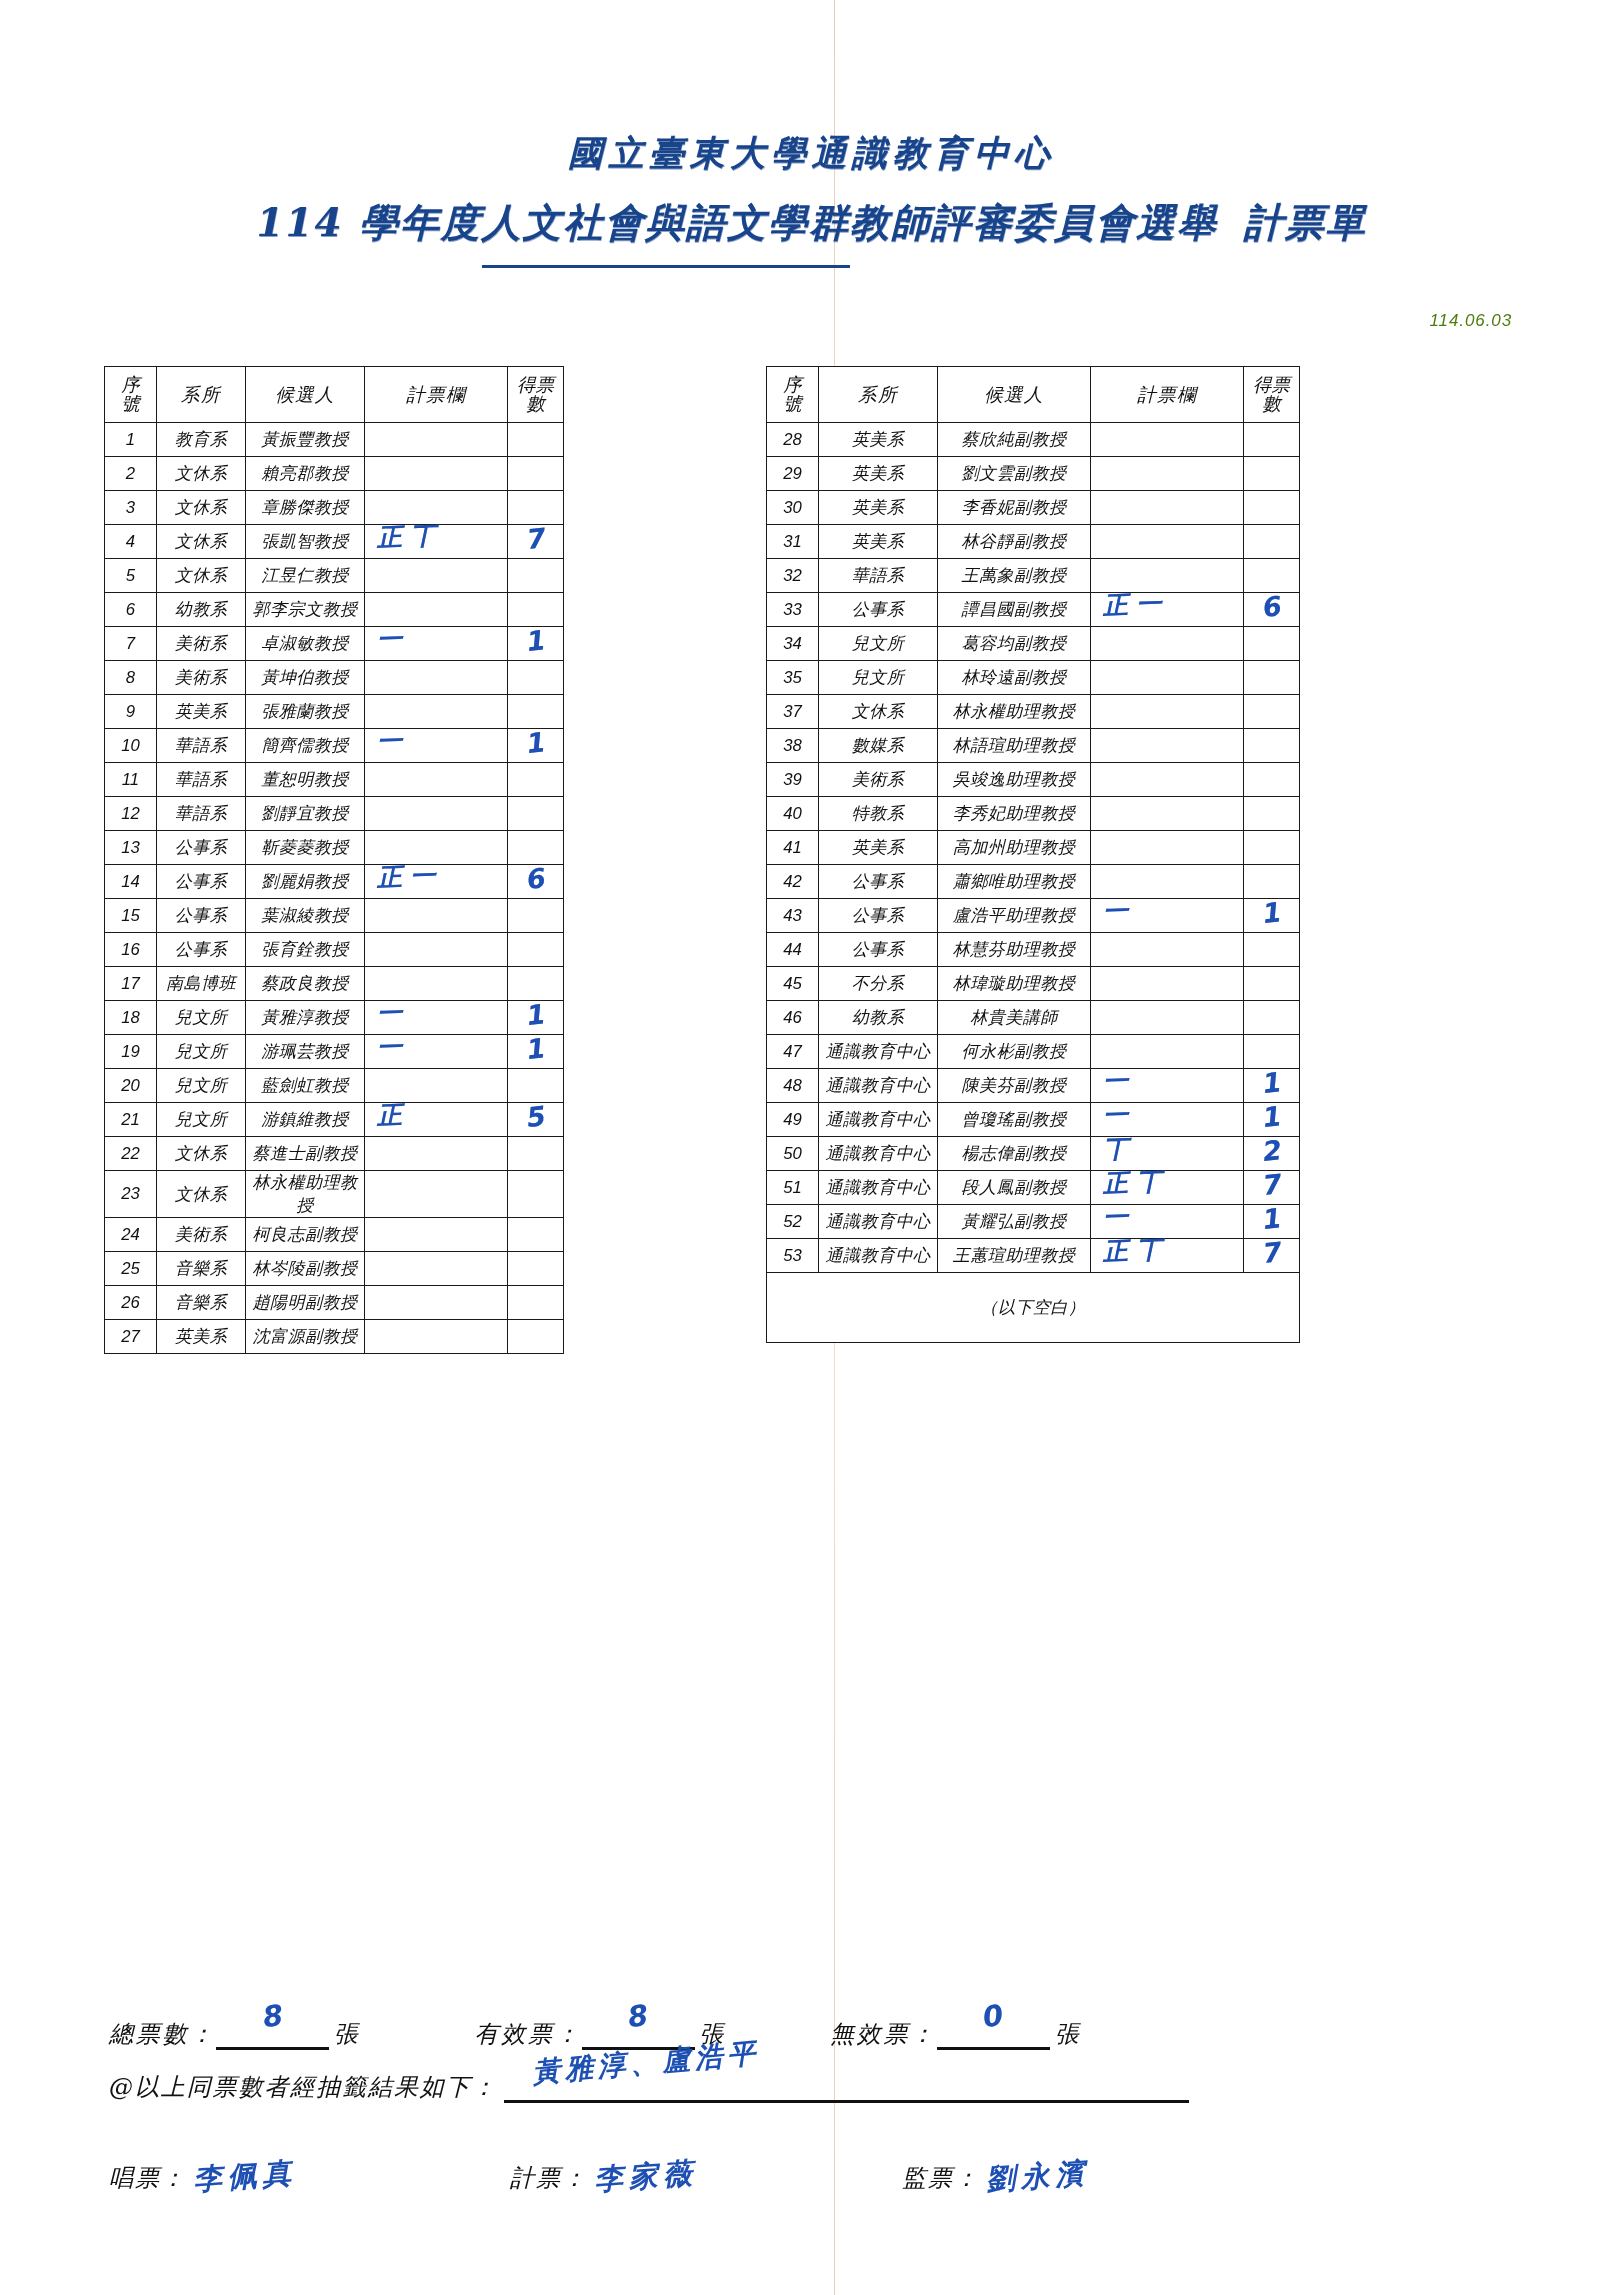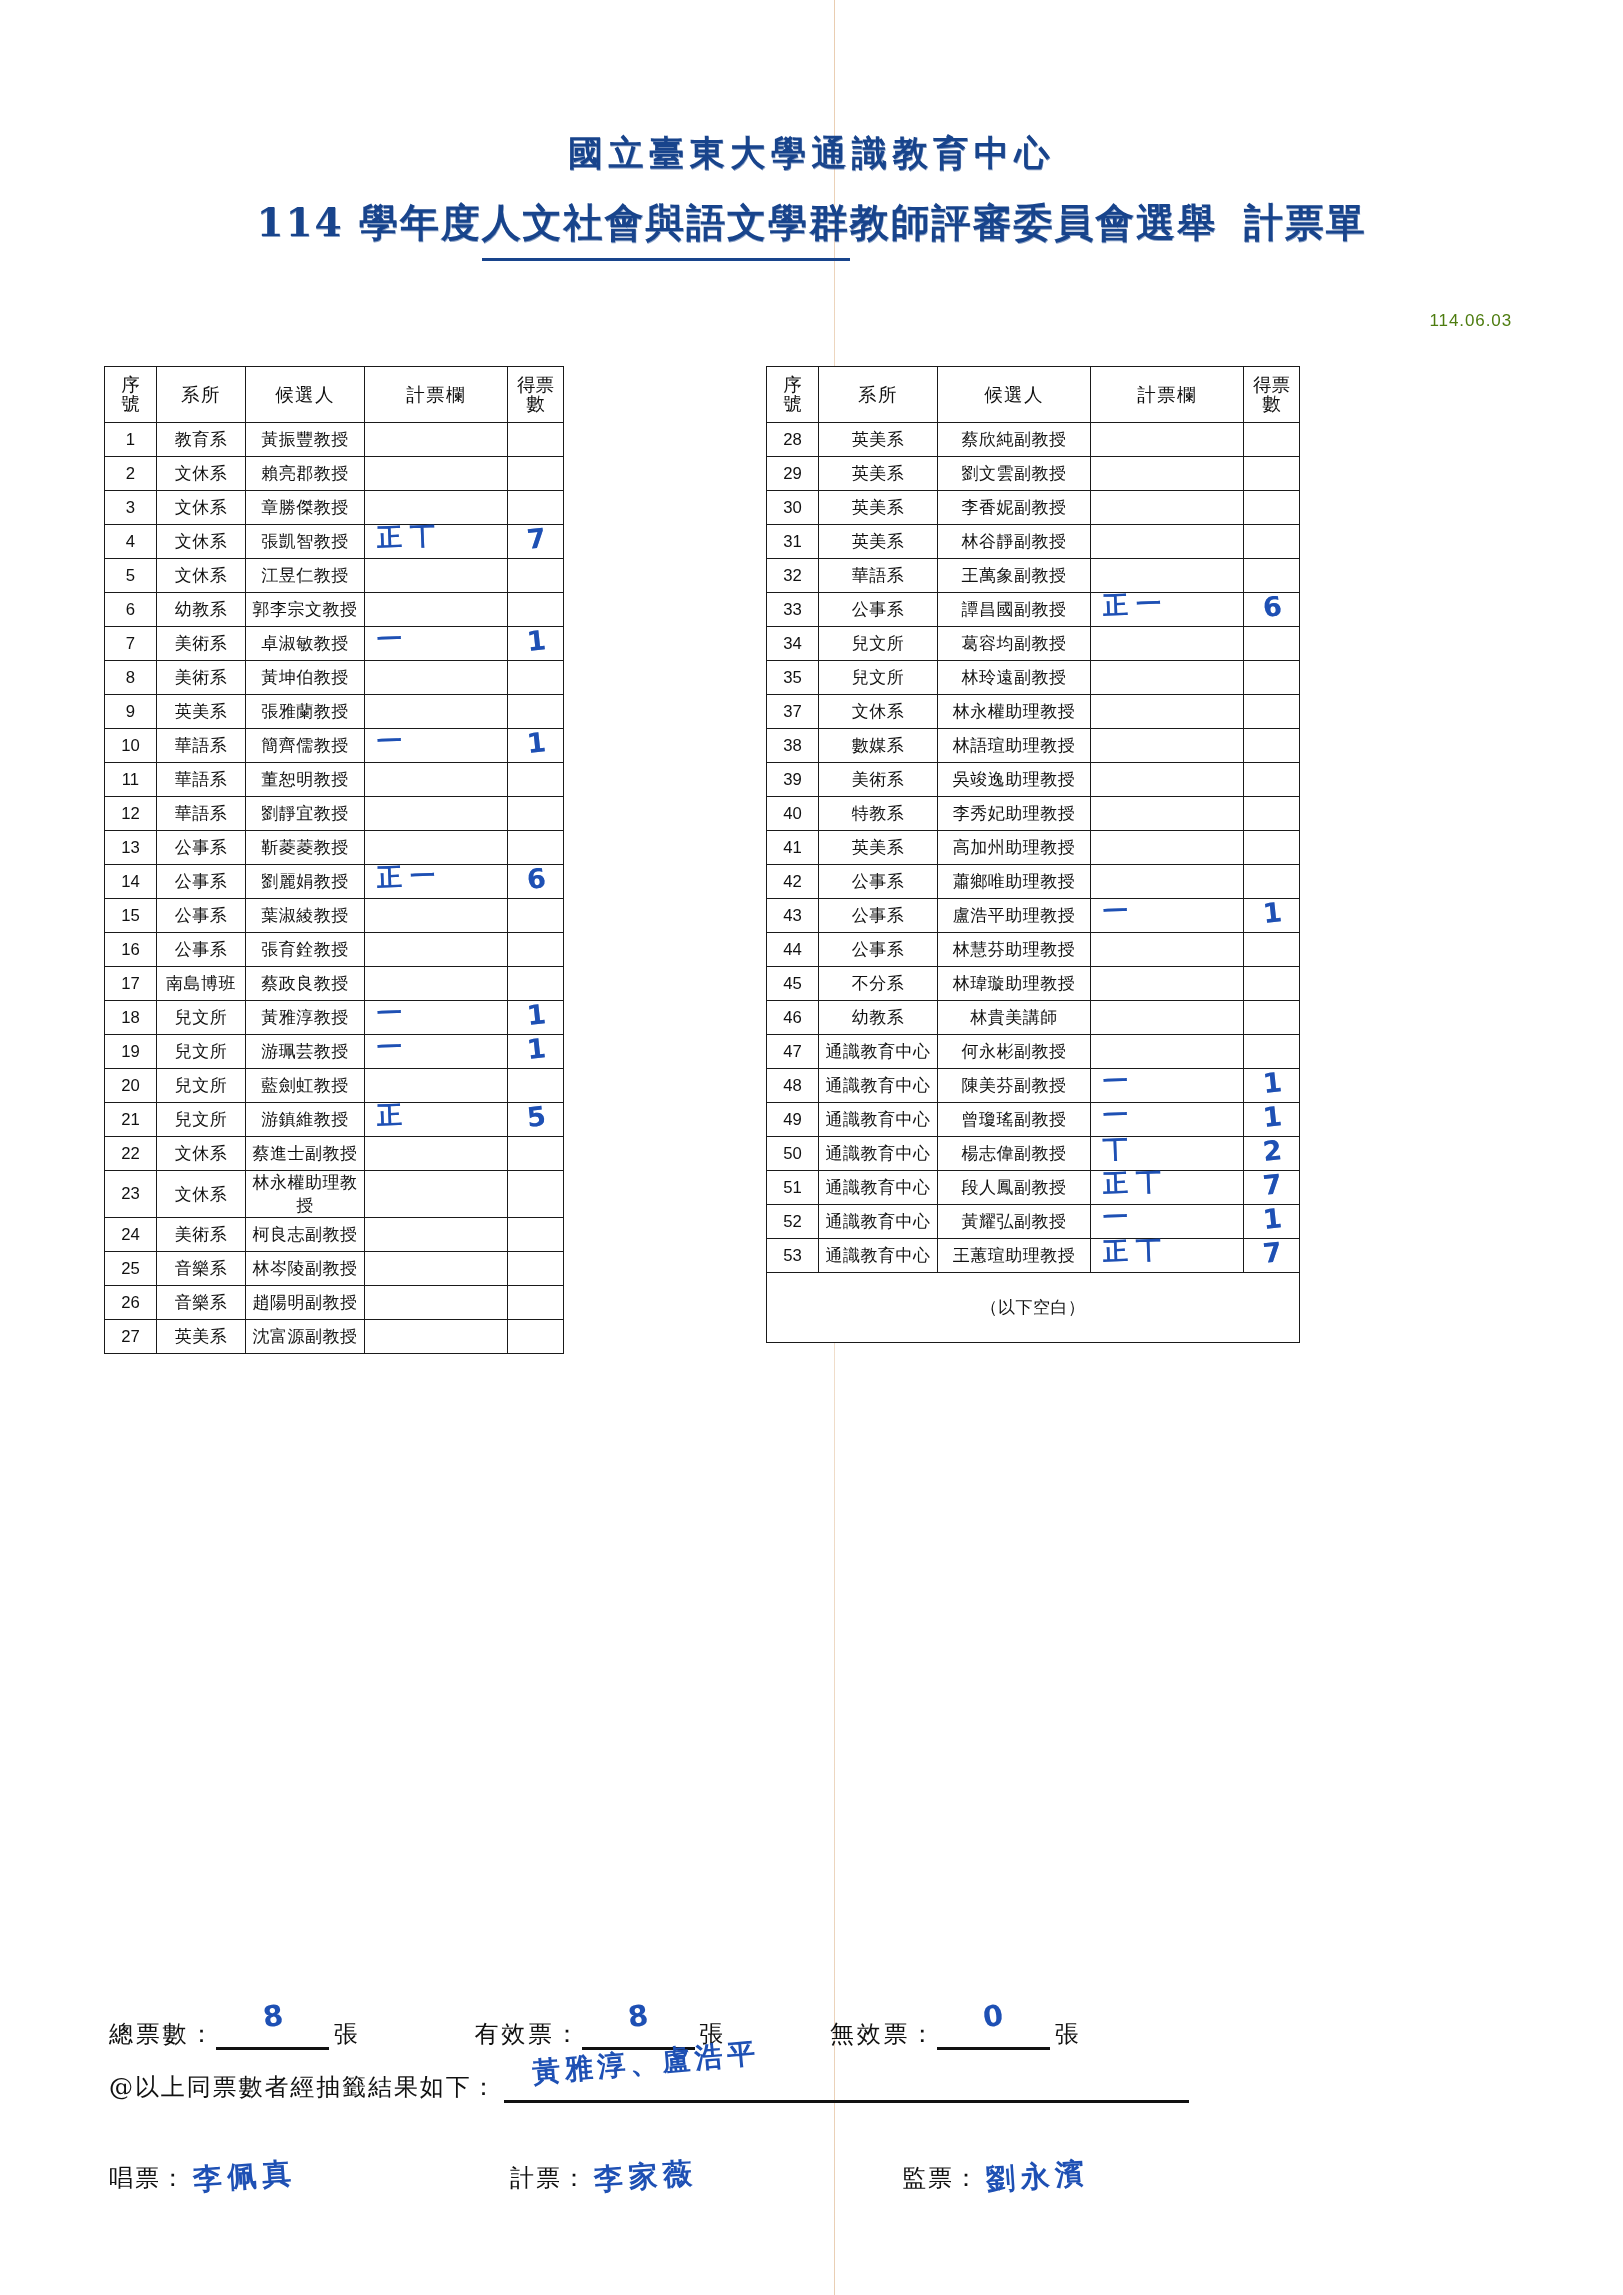--- a/index.html
+++ b/index.html
@@ -9,38 +9,38 @@
     font-family:"Liberation Serif","DejaVu Serif",serif;
     position:relative;
     overflow:hidden;
   }
   
   .fold{
     position:absolute;left:834px;top:0;width:1.4px;height:2295px;
     background:linear-gradient(to bottom,rgba(226,188,150,.75),rgba(228,196,162,.45) 40%,rgba(224,186,148,.7));
     pointer-events:none;
   }
-  .page{position:absolute;inset:0;}
+  .page{position:absolute;inset:0;font-style:italic;}
 
   
   .hdr{position:absolute;left:0;right:0;top:130px;text-align:center;}
   .org{
     color:#18448c;font-weight:bold;font-size:35px;letter-spacing:5.6px;
     font-family:"DejaVu Serif",serif;
     text-shadow:0.5px 0.5px 0 rgba(24,68,140,.55);
   }
   .title-line{
     margin-top:19.4px;
     color:#18448c;font-weight:bold;font-size:39px;letter-spacing:1.9px;
     font-family:"DejaVu Serif",serif;
     white-space:nowrap;
     text-shadow:0.5px 0.5px 0 rgba(24,68,140,.5);
   }
   .title-line .ul{
-    border-bottom:3.2px solid #18448c;padding-bottom:13px;
+    border-bottom:3.2px solid #18448c;padding-bottom:20px;
   }
   .title-line .gap{display:inline-block;width:26px;}
   .date{
     position:absolute;right:111px;top:311px;
     font-size:17px;color:#4d7c0f;letter-spacing:0.9px;
     font-family:"Liberation Sans",sans-serif;
   }
 
   
   .tbl{

